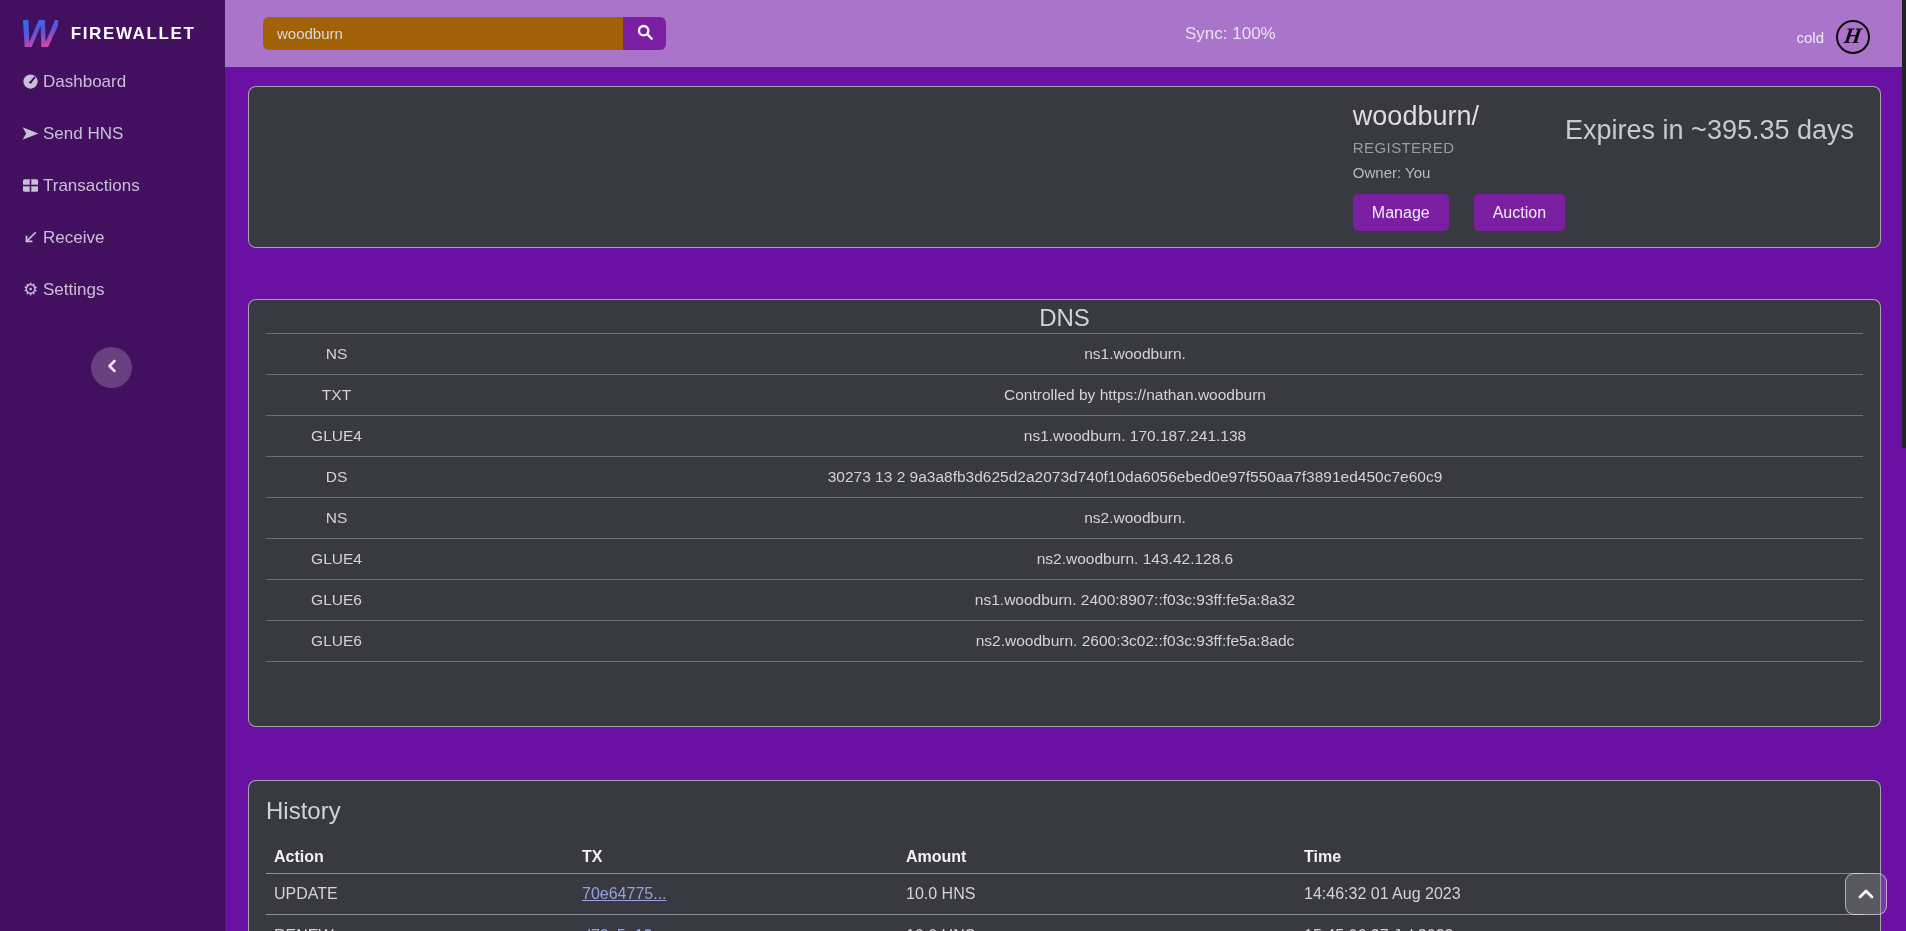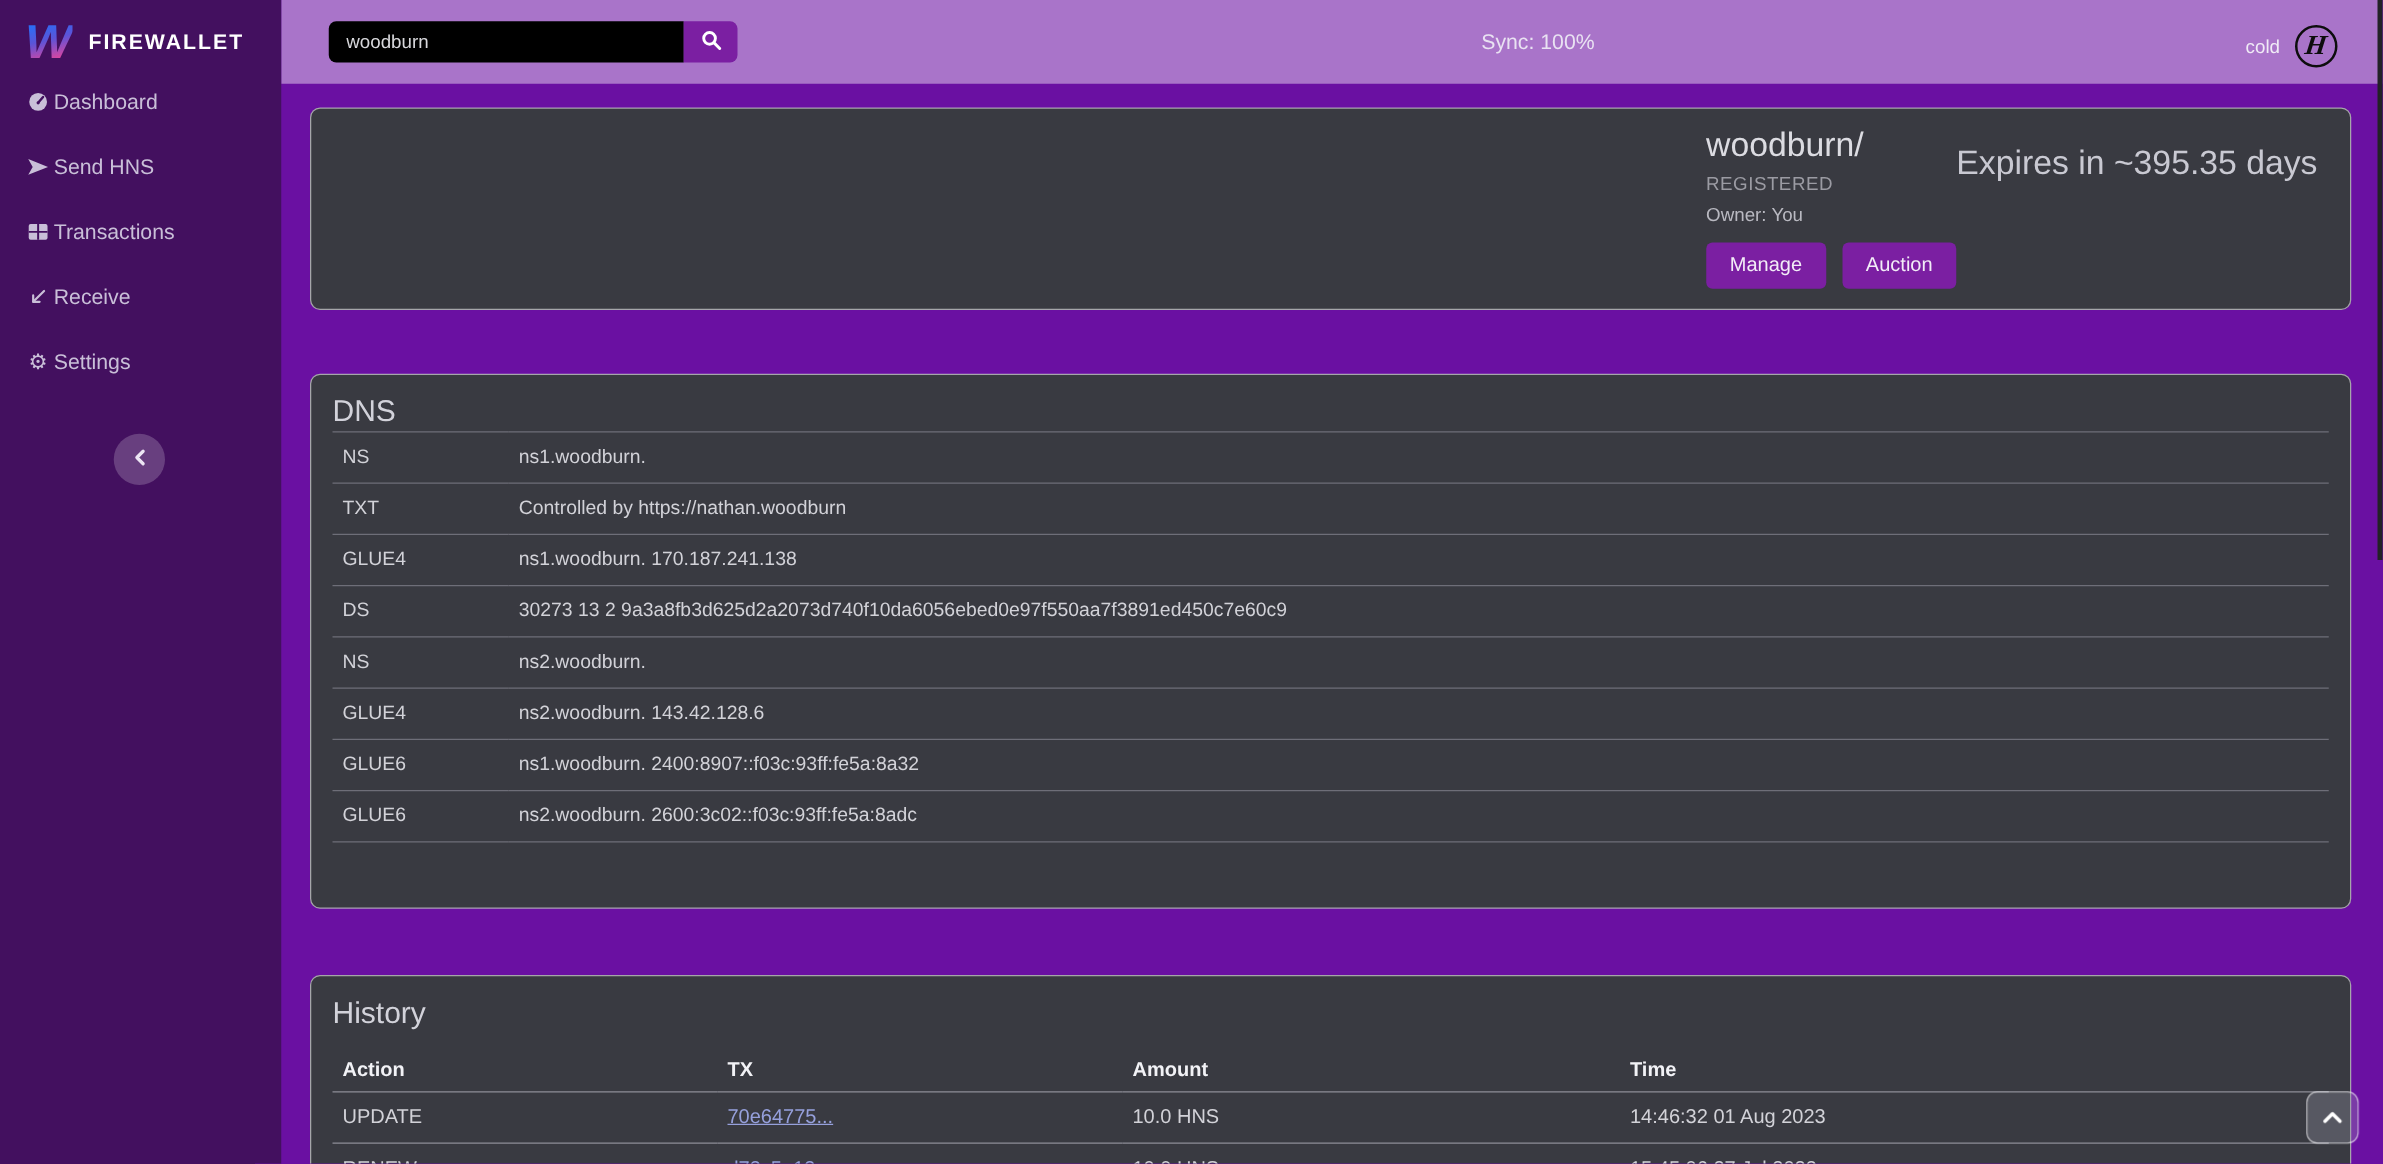--- a/index.html
+++ b/index.html
@@ -49,21 +49,21 @@
   .right { flex: 1; display: flex; flex-direction: column; position: relative; }
 
   .topbar {
     height: 67px; flex-shrink: 0;
     background: #a974c9;
     position: relative;
     display: flex; align-items: center;
   }
   .search-wrap { margin-left: 38px; display: flex; height: 33px; }
   .search-input {
-    width: 284px; background: #000000; border: none; outline: none;
+    width: 360px; background: #a16207; border: none; outline: none;
     color: #d8d8dc; font-size: 15px; padding: 16px 14px;
     border-radius: 6px 0 0 6px;
     font-family: "Liberation Sans", sans-serif;
   }
   .search-btn {
     width: 43px; background: #7b1fa2; border: none;
     border-radius: 0 6px 6px 0;
     display: flex; align-items: center; justify-content: center; cursor: pointer;
   }
   .sync-label { position: absolute; left: 960px; top: 24px; color: #e9e2f2; font-size: 17px; }
@@ -86,31 +86,31 @@
     background: #393a41;
     border: 1px solid rgba(255,255,255,0.55);
     border-radius: 8px;
     color: #d6d6dc;
   }
 
   .domain-card { height: 162px; padding: 13px 26px 0 17px; display: flex; justify-content: flex-end; }
   .domain-name { font-size: 27px; color: #dcdce2; font-weight: 400; line-height: 1.2; }
   .domain-status { font-size: 15px; color: #9b9ba3; margin-top: 7px; letter-spacing: 0.4px; }
   .domain-owner { font-size: 15px; color: #b9b9c1; margin-top: 8px; }
-  .btn-row { margin-top: 13px; display: flex; gap: 13px; }
+  .btn-row { margin-top: 13px; display: flex; gap: 25px; }
   .btn {
     background: #7b1fa2; color: #f2ecf7; border: none; border-radius: 5px;
     font-size: 16px; height: 37px; padding: 0 19px; cursor: pointer;
     font-family: "Liberation Sans", sans-serif;
   }
   .expires { font-size: 27px; color: #c9c9d2; margin-top: 15px; }
 
   .card-title { font-size: 24px; color: #d2d2da; font-weight: 400; margin: 0; line-height: 1.2; }
 
-  .dns-card { margin-top: 51px; height: 428px; padding: 16px 17px; }
+  .dns-card { margin-top: 51px; height: 428px; padding: 4px 17px; text-align: center; }
   table { border-collapse: collapse; width: 100%; table-layout: fixed; }
   .dns-table { }
   .dns-table td {
     border-top: 1px solid #6e6e78;
     height: 41px; padding: 0 8px;
     font-size: 15.5px; color: #d2d2d8;
     white-space: nowrap; overflow: hidden;
   }
   .dns-table tr:last-child td { border-bottom: 1px solid #6e6e78; }
   .dns-table .col-type { width: 141px; }

